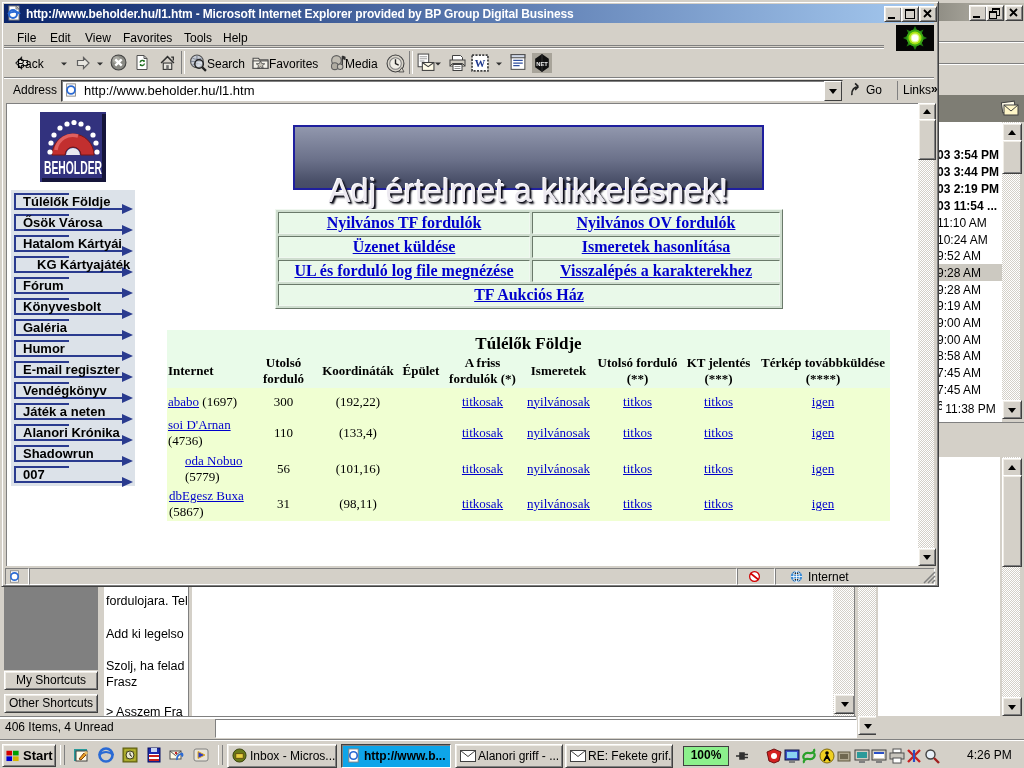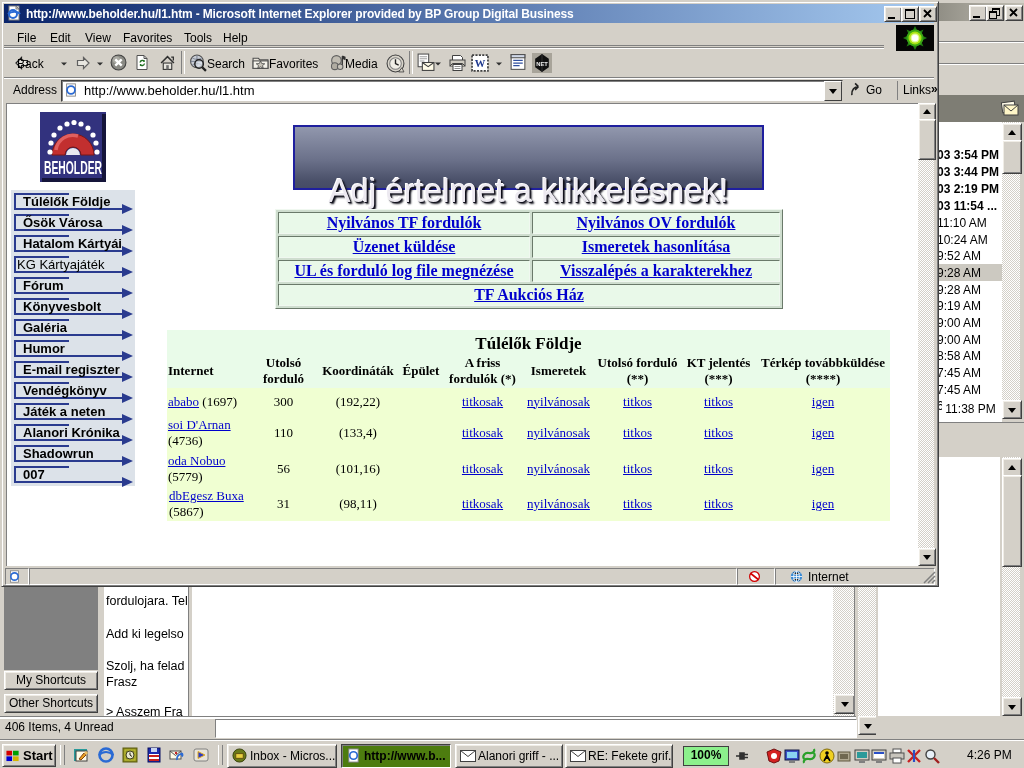--- a/index.html
+++ b/index.html
@@ -180,21 +180,21 @@
       <path d="M5 4.5 L12 8 L5 11.5 Z" fill="#2a3ac8" stroke="#e8b020" stroke-width="1"></path>
     </svg>
   <span class="abs" style="left:218px;top:745px;width:3px;height:20px;border-left:1px solid #fff;border-right:1px solid #808080;"></span>
   <div class="abs" style="left:227px;top:744px;width:108px;height:22px;border:1px solid;border-color:#ffffff #404040 #404040 #ffffff;box-shadow:inset 1px 1px 0 #f0ede6, inset -1px -1px 0 #808080;background:#d4d0c8;font-size:12px;overflow:hidden;">
       <svg style="position:absolute;left:4px;top:3px;" width="15" height="15" viewBox="0 0 16 16">
         <circle cx="8" cy="8" r="7" fill="#6a7a1a" stroke="#35400a"></circle>
         <rect x="4" y="6" width="8" height="5" fill="#e8d040" stroke="#605010"></rect>
       </svg>
       <span style="position:absolute;left:22px;top:4px;white-space:nowrap;">Inbox - Micros...</span>
     </div>
-  <div class="abs" style="left:341px;top:744px;width:108px;height:22px;border:1px solid;border-color:#404040 #ffffff #ffffff #404040;box-shadow:inset 1px 1px 0 #808080;background:#4d7c0f;font-weight:bold;font-size:12px;overflow:hidden;">
+  <div class="abs" style="left:341px;top:744px;width:108px;height:22px;border:1px solid;border-color:#404040 #ffffff #ffffff #404040;box-shadow:inset 1px 1px 0 #808080;background:#0ea5e9;font-weight:bold;font-size:12px;overflow:hidden;">
       <svg style="position:absolute;left:4px;top:3px;" width="15" height="15" viewBox="0 0 16 16">
         <rect x="3" y="1" width="10" height="14" fill="#fff" stroke="#808080"></rect>
         <circle cx="8" cy="8" r="4" fill="none" stroke="#2a6ad4" stroke-width="1.8"></circle>
       </svg>
       <span style="position:absolute;left:22px;top:4px;white-space:nowrap;">http://www.b...</span>
     </div>
   <div class="abs" style="left:455px;top:744px;width:106px;height:22px;border:1px solid;border-color:#ffffff #404040 #404040 #ffffff;box-shadow:inset 1px 1px 0 #f0ede6, inset -1px -1px 0 #808080;background:#d4d0c8;font-size:12px;overflow:hidden;">
       <svg style="position:absolute;left:4px;top:5px;" width="16" height="12" viewBox="0 0 16 12">
         <rect x="0.5" y="0.5" width="15" height="11" fill="#fff" stroke="#404040"></rect>
         <path d="M0.5 0.5 L8 6.5 L15.5 0.5" fill="none" stroke="#404040"></path>
@@ -478,21 +478,21 @@
       <span style="position:absolute;left:1px;top:1px;width:2px;height:17px;background:#2a3b8f;"></span>
       <span style="position:absolute;left:1px;top:16px;width:108px;height:2px;background:#2a3b8f;"></span>
       <span style="position:absolute;left:109px;top:12px;width:0;height:0;border-top:5px solid transparent;border-bottom:5px solid transparent;border-left:11px solid #2a3b8f;"></span>
       <span style="position:absolute;left:10px;top:2px;font-size:13px;font-weight:bold;white-space:nowrap;">Hatalom Kártyái</span>
     </div>
     <div class="abs" style="left:6px;top:151px;width:121px;height:21px;">
       <span style="position:absolute;left:1px;top:1px;width:55px;height:2px;background:#2a3b8f;"></span>
       <span style="position:absolute;left:1px;top:1px;width:2px;height:17px;background:#2a3b8f;"></span>
       <span style="position:absolute;left:1px;top:16px;width:108px;height:2px;background:#2a3b8f;"></span>
       <span style="position:absolute;left:109px;top:12px;width:0;height:0;border-top:5px solid transparent;border-bottom:5px solid transparent;border-left:11px solid #2a3b8f;"></span>
-      <span style="position:absolute;left:4px;top:2px;font-size:13px;font-weight:normal;white-space:nowrap;">KG Kártyajáték</span>
+      <span style="position:absolute;left:24px;top:2px;font-size:13px;font-weight:bold;white-space:nowrap;">KG Kártyajáték</span>
     </div>
     <div class="abs" style="left:6px;top:172px;width:121px;height:21px;">
       <span style="position:absolute;left:1px;top:1px;width:55px;height:2px;background:#2a3b8f;"></span>
       <span style="position:absolute;left:1px;top:1px;width:2px;height:17px;background:#2a3b8f;"></span>
       <span style="position:absolute;left:1px;top:16px;width:108px;height:2px;background:#2a3b8f;"></span>
       <span style="position:absolute;left:109px;top:12px;width:0;height:0;border-top:5px solid transparent;border-bottom:5px solid transparent;border-left:11px solid #2a3b8f;"></span>
       <span style="position:absolute;left:10px;top:2px;font-size:13px;font-weight:bold;white-space:nowrap;">Fórum</span>
     </div>
     <div class="abs" style="left:6px;top:193px;width:121px;height:21px;">
       <span style="position:absolute;left:1px;top:1px;width:55px;height:2px;background:#2a3b8f;"></span>
@@ -624,21 +624,21 @@
         <td>110</td>
             <td>(133,4)</td>
             <td></td>
         <td><a style="color:#0000cc;text-decoration:underline;">titkosak</a></td>
         <td><a style="color:#0000cc;text-decoration:underline;">nyilvánosak</a></td>
         <td><a style="color:#0000cc;text-decoration:underline;">titkos</a></td>
         <td><a style="color:#0000cc;text-decoration:underline;">titkos</a></td>
         <td><a style="color:#0000cc;text-decoration:underline;">igen</a></td>
       </tr>
       <tr style="background:#f0ffd2;text-align:center;height:36px;">
-        <td style="text-align:left;padding-left:1px;"><a style="color:#0000cc;text-decoration:underline;">oda Nobuo</a><br>(5779)</td>
+        <td style="text-align:left;padding-left:18px;"><a style="color:#0000cc;text-decoration:underline;">oda Nobuo</a><br>(5779)</td>
         <td>56</td>
             <td>(101,16)</td>
             <td></td>
         <td><a style="color:#0000cc;text-decoration:underline;">titkosak</a></td>
         <td><a style="color:#0000cc;text-decoration:underline;">nyilvánosak</a></td>
         <td><a style="color:#0000cc;text-decoration:underline;">titkos</a></td>
         <td><a style="color:#0000cc;text-decoration:underline;">titkos</a></td>
         <td><a style="color:#0000cc;text-decoration:underline;">igen</a></td>
       </tr>
       <tr style="background:#f0ffd2;text-align:center;height:33px;">

